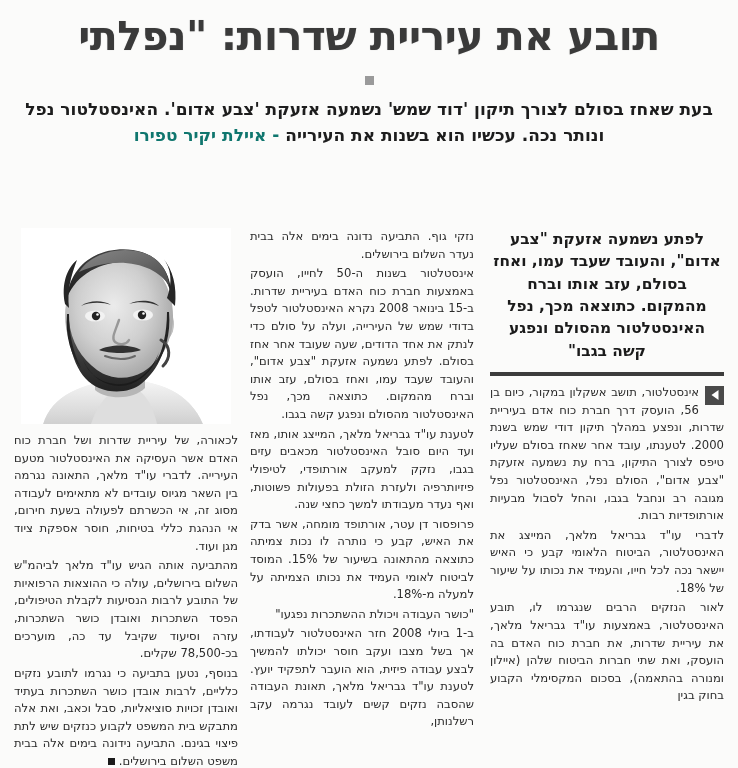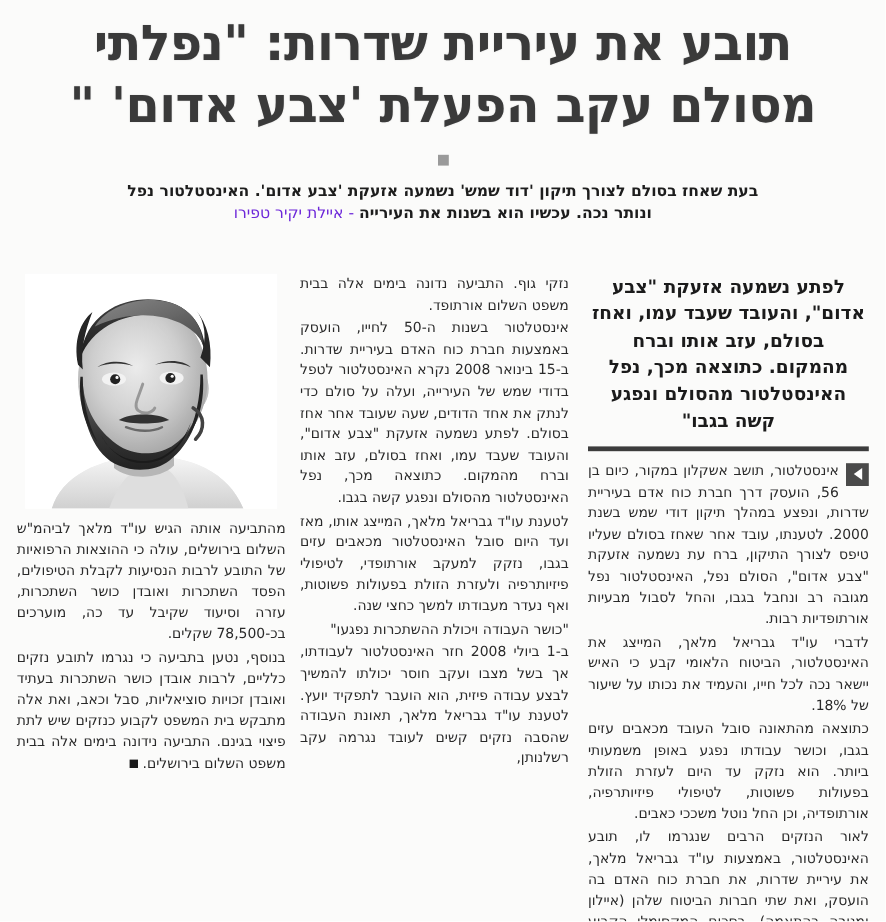--- a/index.html
+++ b/index.html
@@ -41,30 +41,30 @@
   .sep-square {
     width: 9px;
     height: 9px;
     background: #9a9a9a;
     margin: 14px auto 12px auto;
   }
 
   .subhead {
     text-align: center;
     font-weight: 700;
-    font-size: 13px;
+    font-size: 17px;
     line-height: 1.5;
     color: #1d1d1d;
     padding: 0 14px;
     margin: 0;
   }
   .subhead .ln { display: block; }
   .byline {
-    font-weight: 400;
-    color: #6d28d9;
+    font-weight: 700;
+    color: #0f766e;
     margin-top: 32px;
   }
 
   
   .columns {
     position: absolute;
     top: 228px;
     left: 0;
     width: 738px;
     height: 540px;
@@ -161,48 +161,47 @@
     vertical-align: baseline;
   }
 </style>
 </head>
 <body>
 
 <div class="page">
 
   <h1 class="headline">
     <span class="ln">תובע את עיריית שדרות: "נפלתי</span>
-    <span class="ln">מסולם עקב הפעלת 'צבע אדום' "</span>
   </h1>
 
   <div class="sep-square"></div>
 
   <h2 class="subhead">
     <span class="ln">בעת שאחז בסולם לצורך תיקון 'דוד שמש' נשמעה אזעקת 'צבע אדום'. האינסטלטור נפל</span>
     <span class="ln"><span>ונותר נכה. עכשיו הוא בשנות את העירייה</span><span class="byline"> - </span><span class="byline">איילת יקיר טפירו</span></span>
   </h2>
 
   <div class="columns">
 
     <div class="col col-right">
       <div class="pullquote">לפתע נשמעה אזעקת "צבע אדום", והעובד שעבד עמו, ואחז בסולם, עזב אותו וברח מהמקום. כתוצאה מכך, נפל האינסטלטור מהסולם ונפגע קשה בגבו"</div>
       <div class="rule"></div>
       <div class="body-text">
         <p class="first lead-wrap"><span class="dropmark"></span><span>אינסטלטור, תושב אשקלון במקור, כיום בן 56, הועסק דרך חברת כוח אדם בעיריית שדרות, ונפצע במהלך תיקון דודי שמש בשנת 2000. לטענתו, עובד אחר שאחז בסולם שעליו טיפס לצורך התיקון, ברח עת נשמעה אזעקת "צבע אדום", הסולם נפל, האינסטלטור נפל מגובה רב ונחבל בגבו, והחל לסבול מבעיות אורתופדיות רבות.</span></p>
         <p>לדברי עו"ד גבריאל מלאך, המייצג את האינסטלטור, הביטוח הלאומי קבע כי האיש יישאר נכה לכל חייו, והעמיד את נכותו על שיעור של 18%.</p>
-        <p>כתוצאה מהתאונה סובל העובד מכאבים עזים בגבו, וכושר עבודתו נפגע באופן משמעותי ביותר. הוא נזקק עד היום לעזרת הזולת בפעולות פשוטות, לטיפולי פיזיותרפיה, אורתופדיה, וכן החל נוטל משככי כאבים.</p>
         <p>לאור הנזקים הרבים שנגרמו לו, תובע האינסטלטור, באמצעות עו"ד גבריאל מלאך, את עיריית שדרות, את חברת כוח האדם בה הועסק, ואת שתי חברות הביטוח שלהן (איילון ומנורה בהתאמה), בסכום המקסימלי הקבוע בחוק בגין</p>
       </div>
     </div>
 
     <div class="col col-mid">
       <div class="body-text">
-        <p class="first">נזקי גוף. התביעה נדונה בימים אלה בבית משפט השלום אורתופד.</p>
+        <p class="first">נזקי גוף. התביעה נדונה בימים אלה בבית נעדר השלום בירושלים.</p>
         <p>אינסטלטור בשנות ה-50 לחייו, הועסק באמצעות חברת כוח האדם בעיריית שדרות. ב-15 בינואר 2008 נקרא האינסטלטור לטפל בדודי שמש של העירייה, ועלה על סולם כדי לנתק את אחד הדודים, שעה שעובד אחר אחז בסולם. לפתע נשמעה אזעקת "צבע אדום", והעובד שעבד עמו, ואחז בסולם, עזב אותו וברח מהמקום. כתוצאה מכך, נפל האינסטלטור מהסולם ונפגע קשה בגבו.</p>
         <p>לטענת עו"ד גבריאל מלאך, המייצג אותו, מאז ועד היום סובל האינסטלטור מכאבים עזים בגבו, נזקק למעקב אורתופדי, לטיפולי פיזיותרפיה ולעזרת הזולת בפעולות פשוטות, ואף נעדר מעבודתו למשך כחצי שנה.</p>
+        <p>פרופסור דן עטר, אורתופד מומחה, אשר בדק את האיש, קבע כי נותרה לו נכות צמיתה כתוצאה מהתאונה בשיעור של 15%. המוסד לביטוח לאומי העמיד את נכותו הצמיתה על למעלה מ-18%.</p>
         <p>"כושר העבודה ויכולת ההשתכרות נפגעו"</p>
         <p>ב-1 ביולי 2008 חזר האינסטלטור לעבודתו, אך בשל מצבו ועקב חוסר יכולתו להמשיך לבצע עבודה פיזית, הוא הועבר לתפקיד יועץ. לטענת עו"ד גבריאל מלאך, תאונת העבודה שהסבה נזקים קשים לעובד נגרמה עקב רשלנותן,</p>
       </div>
     </div>
 
     <div class="col col-left">
       <div class="photo-box">
         <svg class="portrait" viewBox="0 0 210 196" preserveAspectRatio="xMidYMid slice">
           <defs>
             <radialGradient id="skin" cx="45%" cy="42%" r="62%">
@@ -263,19 +262,20 @@
           <path d="M48 92 C46 124 58 152 78 160 C92 166 110 164 120 156 C138 142 148 118 146 92 C146 118 138 134 122 144 C108 152 90 152 76 142 C60 130 50 114 48 92 Z" fill="url(#beardg)"></path>
           <path d="M62 132 C72 154 92 162 110 156 C124 151 134 138 138 124 C130 146 112 158 94 156 C78 154 68 146 62 132 Z" fill="#231f1b"></path>
 
           <path d="M46 86 C44 108 50 128 60 140 C52 124 48 106 48 86 Z" fill="#2b2723"></path>
           <path d="M148 84 C150 106 144 126 134 138 C142 122 146 104 146 84 Z" fill="#2b2723"></path>
 
           <path d="M140 112 C150 118 150 130 142 138" fill="none" stroke="#4a443e" stroke-width="3" stroke-linecap="round"></path>
         </svg>
       </div>
       <div class="body-text">
+        <p class="first">לכאורה, של עיריית שדרות ושל חברת כוח האדם אשר העסיקה את האינסטלטור מטעם העירייה. לדברי עו"ד מלאך, התאונה נגרמה בין השאר מגיוס עובדים לא מתאימים לעבודה מסוג זה, אי הכשרתם לפעולה בשעת חירום, אי הנהגת כללי בטיחות, חוסר אספקת ציוד מגן ועוד.</p>
         <p>מהתביעה אותה הגיש עו"ד מלאך לביהמ"ש השלום בירושלים, עולה כי ההוצאות הרפואיות של התובע לרבות הנסיעות לקבלת הטיפולים, הפסד השתכרות ואובדן כושר השתכרות, עזרה וסיעוד שקיבל עד כה, מוערכים בכ-78,500 שקלים.</p>
         <p><span>בנוסף, נטען בתביעה כי נגרמו לתובע נזקים כלליים, לרבות אובדן כושר השתכרות בעתיד ואובדן זכויות סוציאליות, סבל וכאב, ואת אלה מתבקש בית המשפט לקבוע כנזקים שיש לתת פיצוי בגינם. התביעה נידונה בימים אלה בבית משפט השלום בירושלים.</span><span class="endmark"></span></p>
       </div>
     </div>
 
   </div>
 </div>
 
 </body></html>

